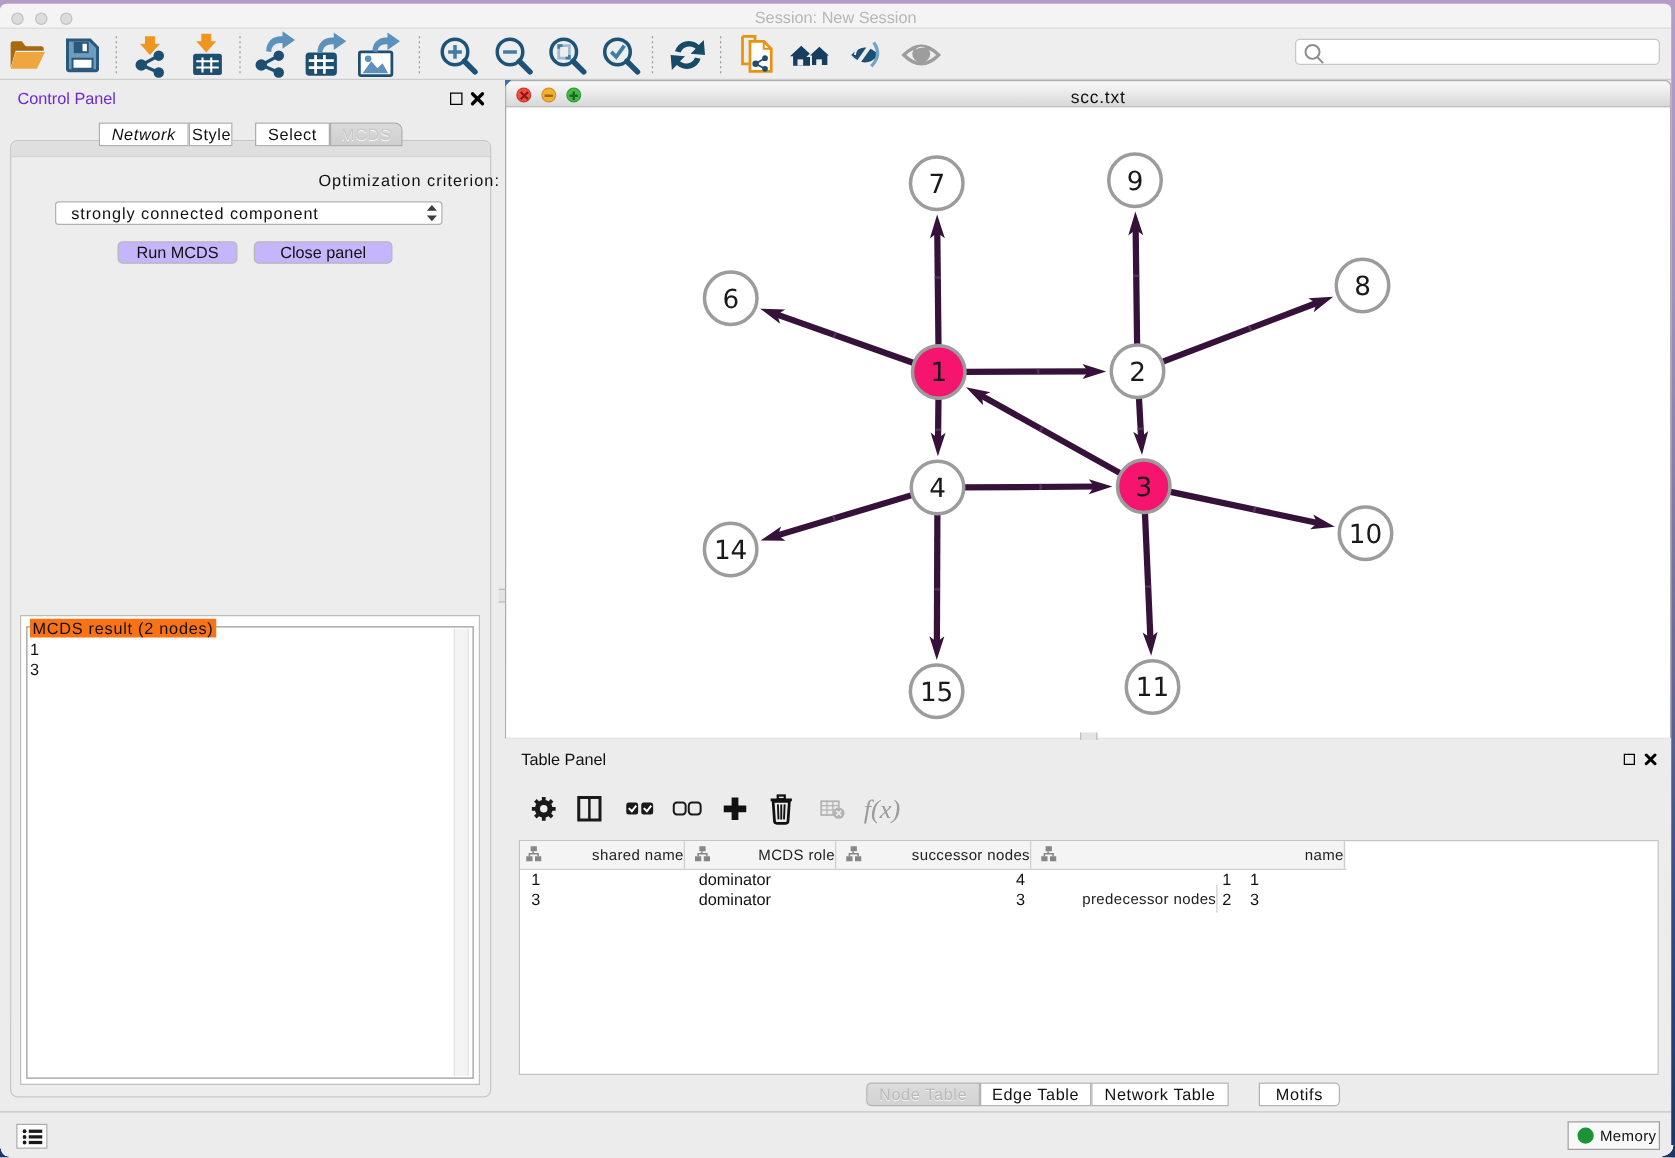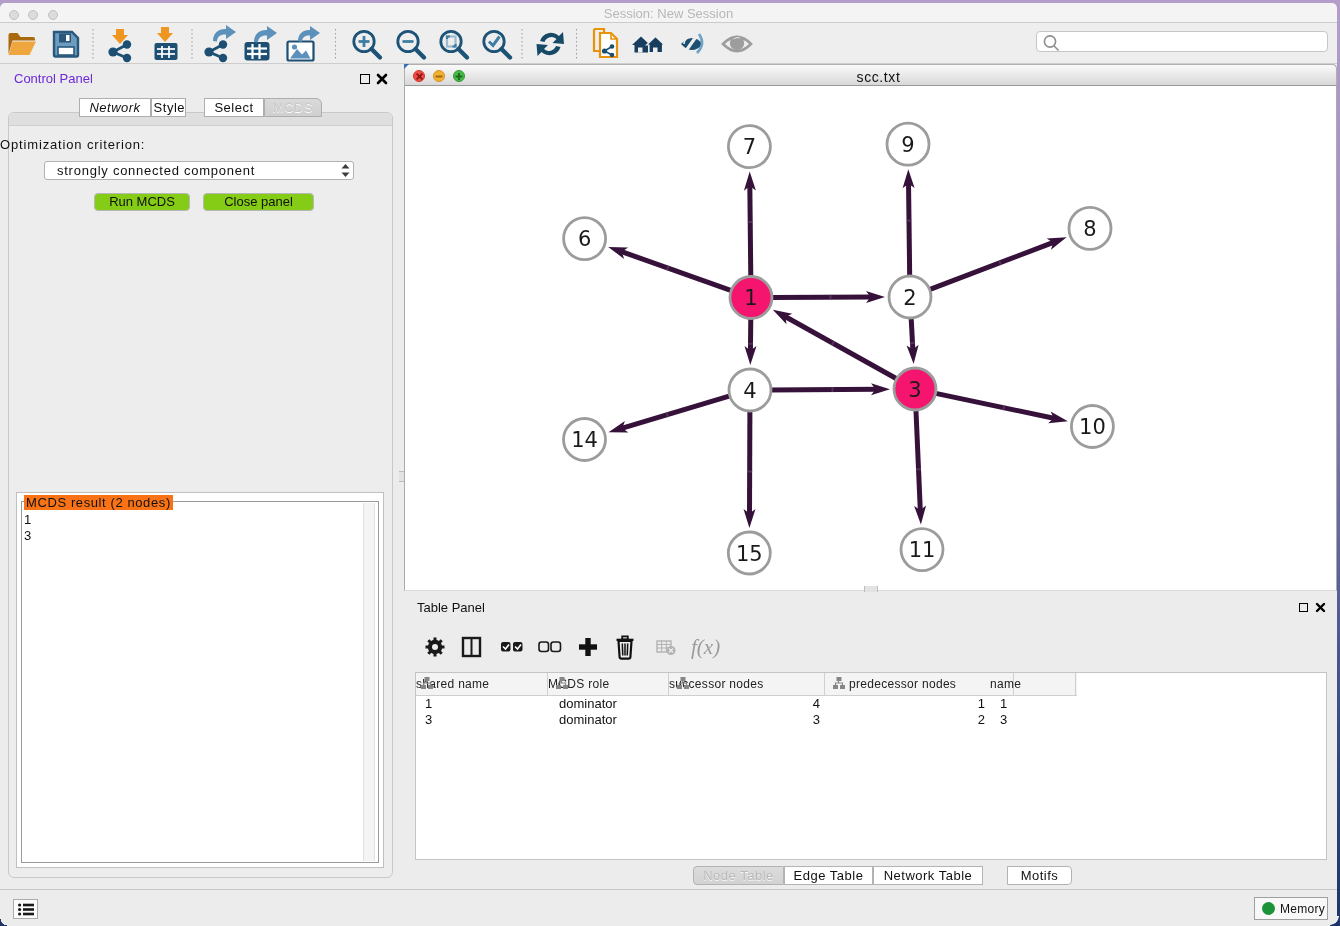--- a/index.html
+++ b/index.html
@@ -19,43 +19,43 @@
 
 #toolbar { left:0; top:23px; width:1337px; height:41px; background:#eeeeee; border-bottom:1px solid #cdcdcd; }
 #searchbox { position:absolute; left:1036px; top:8px; width:292px; height:21px; background:#fff; border:1px solid #c6c6c6; border-radius:4px; }
 
 
 #cp-title { left:14px; top:71px; font-size:13px; color:#6d28d9; }
 #cp-float { left:360px; top:74px; width:10px; height:10px; border:1.5px solid #000; }
 .cptab { position:absolute; z-index:5; top:98px; height:19px; background:#fff; border:1px solid #aeaeae; font-size:13px; letter-spacing:0.5px; color:#111; text-align:center; line-height:18px; }
 #cp-content { left:8px; top:112px; width:385px; height:766px; background:#ededed; border:1px solid #c8c8c8; border-radius:6px; }
 #cp-content-top { left:9px; top:113px; width:383px; height:13px; background:#dfdfdf; border-bottom:1px solid #d0d0d0; border-radius:6px 6px 0 0; }
-#opt-label { left:0px; top:137px; width:400px; text-align:left; font-size:13px; letter-spacing:0.85px; color:#111; }
+#opt-label { left:0px; top:137px; width:400px; text-align:right; font-size:13px; letter-spacing:0.85px; color:#111; }
 #combo { left:44px; top:161px; width:310px; height:19px; background:#fff; border:1px solid #b2b2b2; border-radius:3px; font-size:13px; letter-spacing:0.75px; color:#111; line-height:17px; padding-left:12px; }
-.btn { position:absolute; top:193px; height:18px; background:#84cc16; border:1px solid #b7b7b7; border-radius:4px; font-size:13px; color:#111; text-align:center; line-height:16px; }
+.btn { position:absolute; top:193px; height:18px; background:#c4b5fd; border:1px solid #b7b7b7; border-radius:4px; font-size:13px; color:#111; text-align:center; line-height:16px; }
 #resultbox { left:16px; top:492px; width:368px; height:376px; background:#fff; border:1px solid #c0c0c0; }
 #result-border { left:21px; top:501px; width:358px; height:362px; border:1px solid #9a9a9a; }
 #result-legend { left:24px; top:495px; background:#f97316; font-size:13px; letter-spacing:0.6px; color:#111; padding:0 2px; }
 #result-lines { left:24px; top:512px; font-size:13px; color:#111; line-height:16px; }
 #result-scroll { left:363px; top:503px; width:12px; height:358px; background:#f4f4f4; border-left:1px solid #e2e2e2; border-right:1px solid #e2e2e2; }
 
 
 #netwin { left:404px; top:64px; width:933px; height:527px; background:#fff; border-left:1px solid #ababab; border-right:1px solid #ababab; border-top:1px solid #b7b7b7; border-bottom:1px solid #dcdcdc; border-radius:5px 5px 0 0; }
 #net-titlebar { left:404px; top:64px; width:933px; height:22px; background:linear-gradient(#fafafa,#d8d8d8); border:1px solid #b0b0b0; border-bottom:1px solid #999; border-radius:5px 5px 0 0; }
 #net-title { left:412px; top:69px; width:933px; text-align:center; font-size:14px; letter-spacing:0.6px; color:#111; }
 .tlight { position:absolute; top:70px; width:12px; height:12px; border-radius:50%; }
 #net-blue-corner { left:404px; top:64px; width:0; height:0; border-top:5px solid #3a6fb7; border-right:5px solid transparent; }
 
 
 #tp { left:404px; top:596px; width:936px; height:290px; background:#ececec; }
 #tp-title { left:417px; top:600px; font-size:13px; color:#111; }
 #tp-float { left:1299px; top:603px; width:9px; height:9px; border:1.5px solid #000; }
 #tp-table { left:415px; top:672px; width:912px; height:188px; background:#fff; border:1px solid #c4c4c4; }
 #tp-header { left:416px; top:673px; width:661px; height:23px; background:#f4f4f4; border-bottom:1px solid #cfcfcf; }
-.th { position:absolute; top:0; height:22px; border-right:1px solid #cfcfcf; font-size:12px; letter-spacing:0.3px; color:#222; text-align:left; line-height:22px; }
+.th { position:absolute; top:0; height:22px; border-right:1px solid #cfcfcf; font-size:12px; letter-spacing:0.3px; color:#222; text-align:right; line-height:22px; }
 .td { position:absolute; font-size:13px; color:#111; height:16px; line-height:16px; }
 .bottab { position:absolute; top:866px; height:19px; background:#fff; border:1px solid #b3b3b3; font-size:13px; letter-spacing:0.5px; color:#111; text-align:center; line-height:18px; }
 
 
 #statusbar { left:0; top:889px; width:1340px; height:37px; background:#ececec; border-top:1px solid #c6c6c6; }
 #stat-btn { left:13px; top:899px; width:25px; height:20px; background:#fdfdfd; border:1px solid #ababab; }
 #mem-btn { left:1254px; top:897px; width:74px; height:23px; background:#f8f8f8; border:1px solid #9f9f9f; font-size:13px; color:#111; }
 </style>
 </head>
 <body>
@@ -432,21 +432,21 @@
         <rect x="7" y="8" width="5" height="4"></rect>
         <path d="M5.5 4 L5.5 6 L2.5 6 L2.5 8 M5.5 6 L9.5 6 L9.5 8" stroke="#868686" fill="none" stroke-width="1.2"></path>
       </g>
   </g>
 </svg>
 <div class="abs" id="tp-table"></div>
 <div class="abs" id="tp-header">
   <div class="th" style="left:0; width:132px;">shared name</div>
   <div class="th" style="left:132px; width:121px;">MCDS role</div>
   <div class="th" style="left:253px; width:156px;">successor nodes</div>
-  <div class="th" style="left:433px; width:165px;">predecessor nodes</div>
+  <div class="th" style="left:393px; width:165px;margin-top:35px;">predecessor nodes</div>
   <div class="th" style="left:574px; width:86px;">name</div>
 </div>
 <div class="td" style="left:425px; top:695.5px;">1</div>
 <div class="td" style="left:559px; top:695.5px;">dominator</div>
 <div class="td" style="left:760px; top:695.5px; width:60px; text-align:right;">4</div>
 <div class="td" style="left:925px; top:695.5px; width:60px; text-align:right;">1</div>
 <div class="td" style="left:1000px; top:695.5px;">1</div>
 <div class="td" style="left:425px; top:712px;">3</div>
 <div class="td" style="left:559px; top:712px;">dominator</div>
 <div class="td" style="left:760px; top:712px; width:60px; text-align:right;">3</div>

